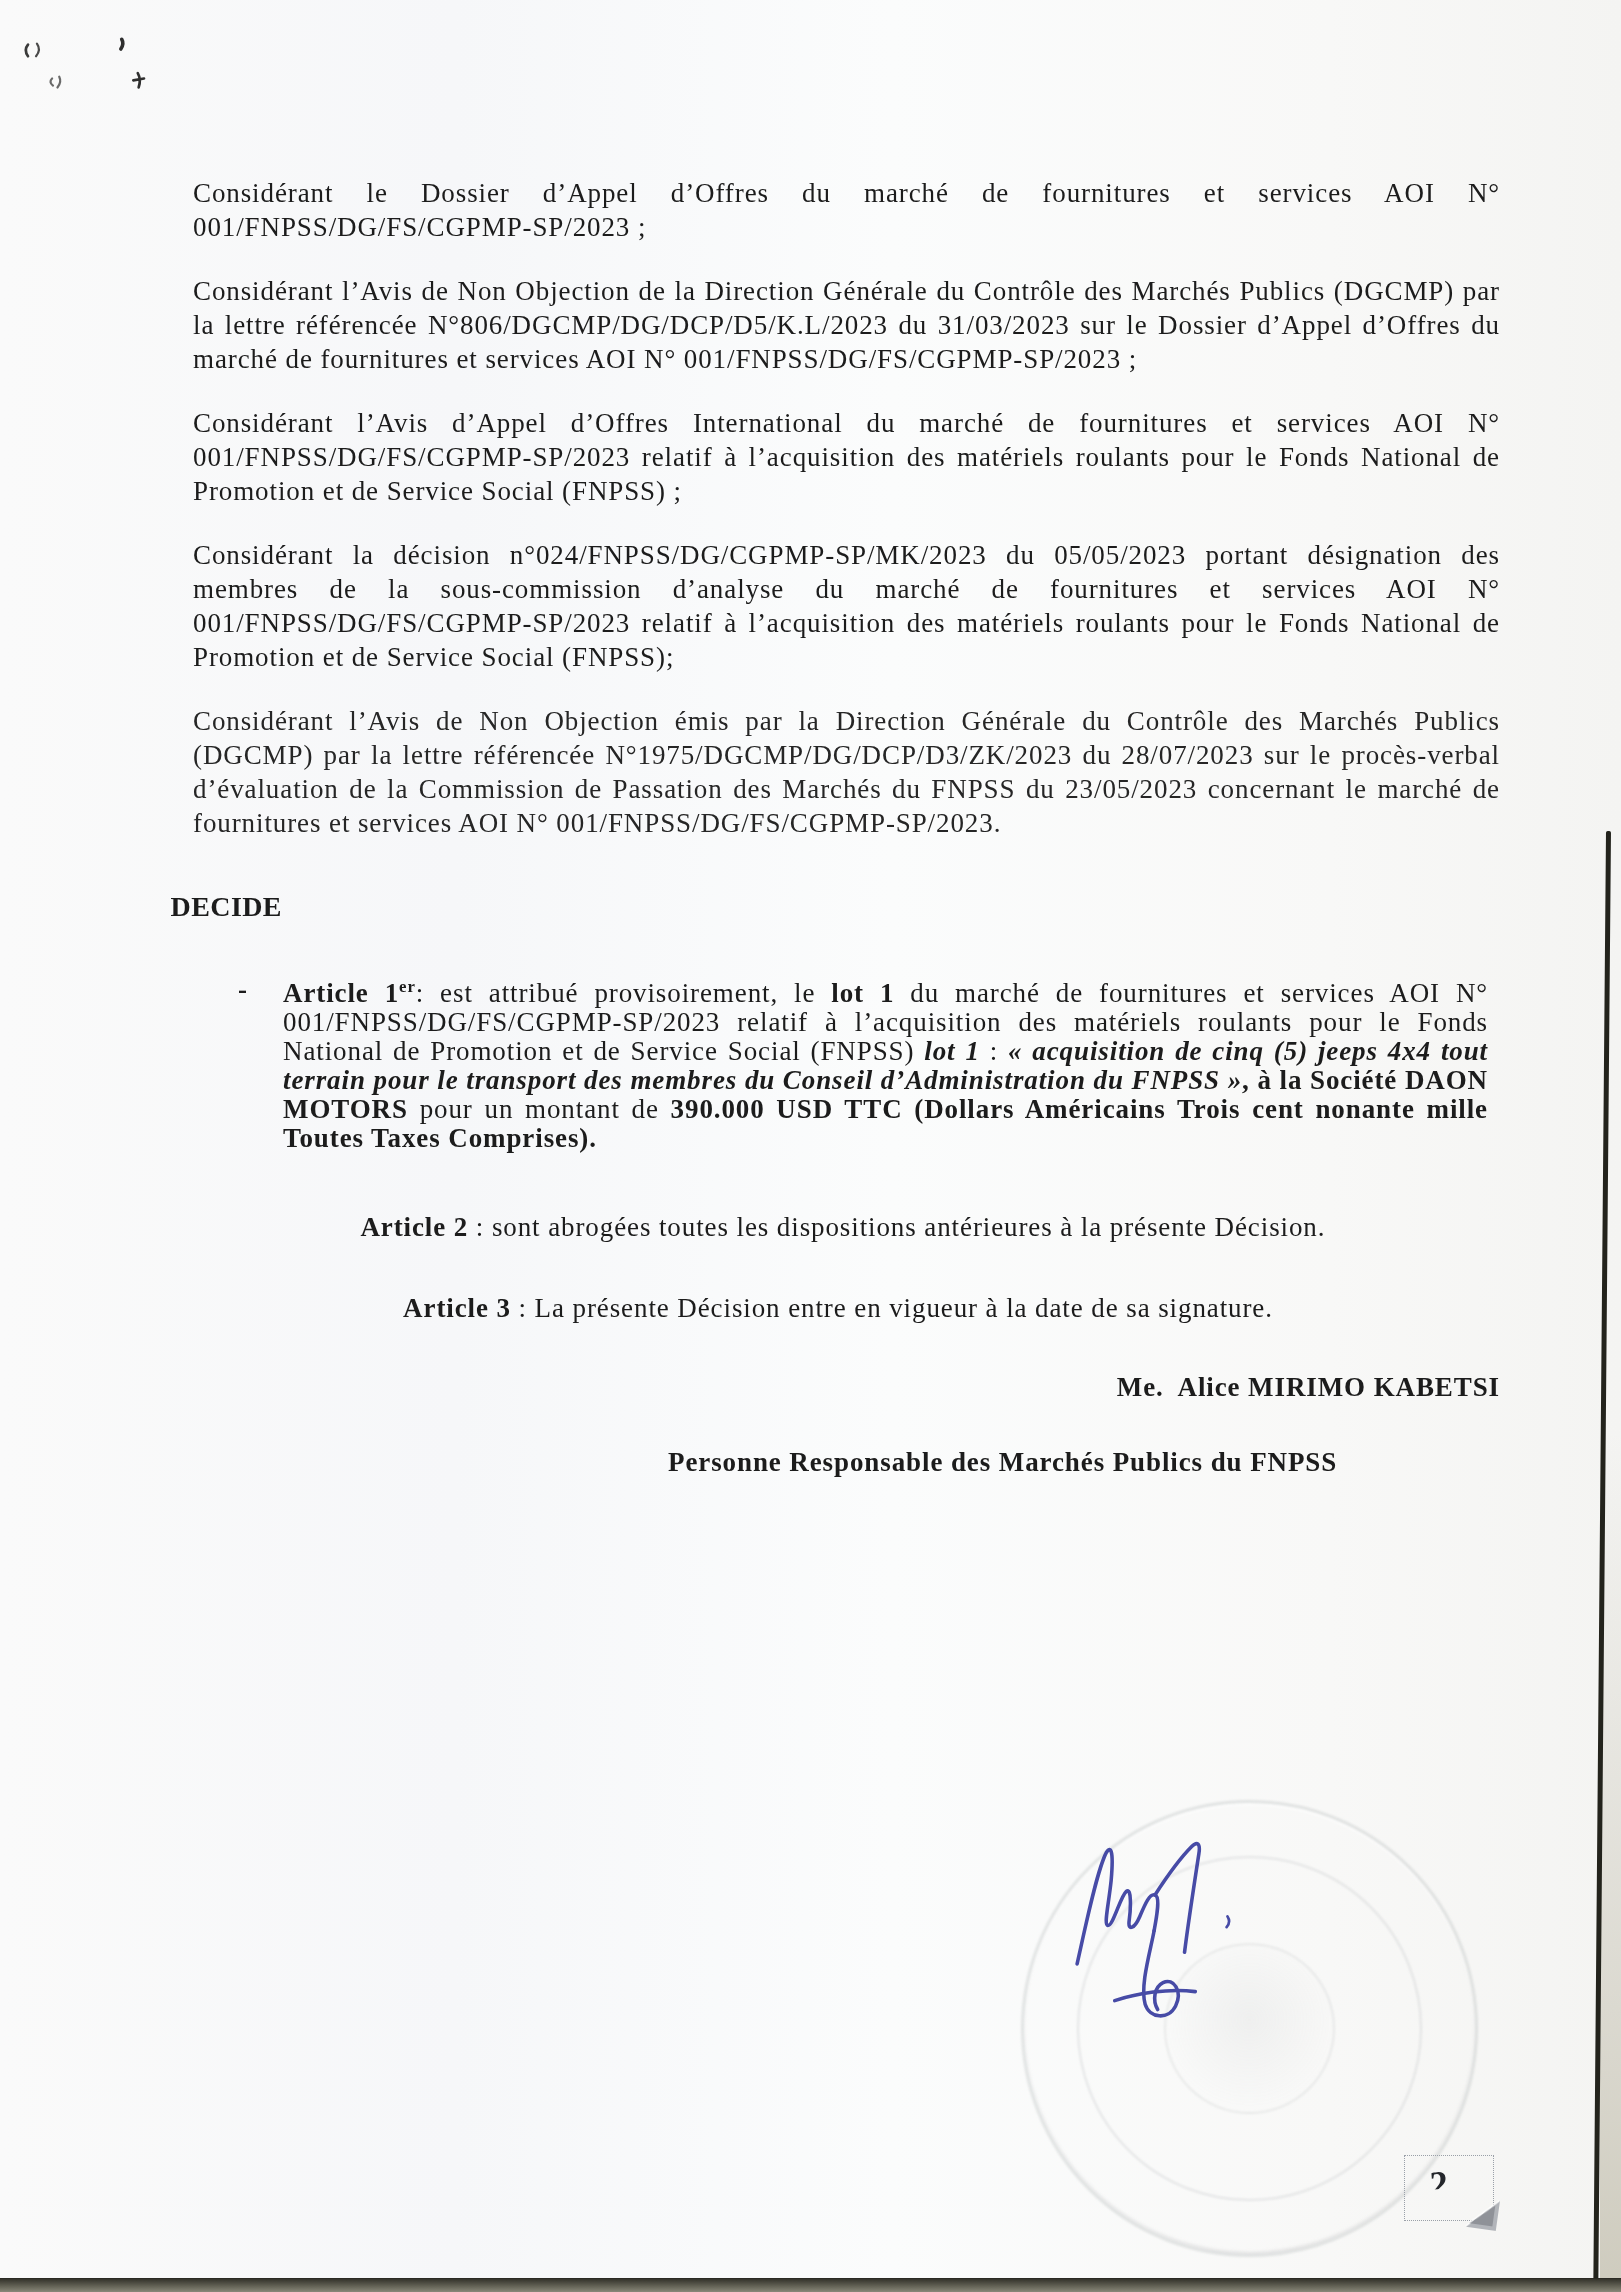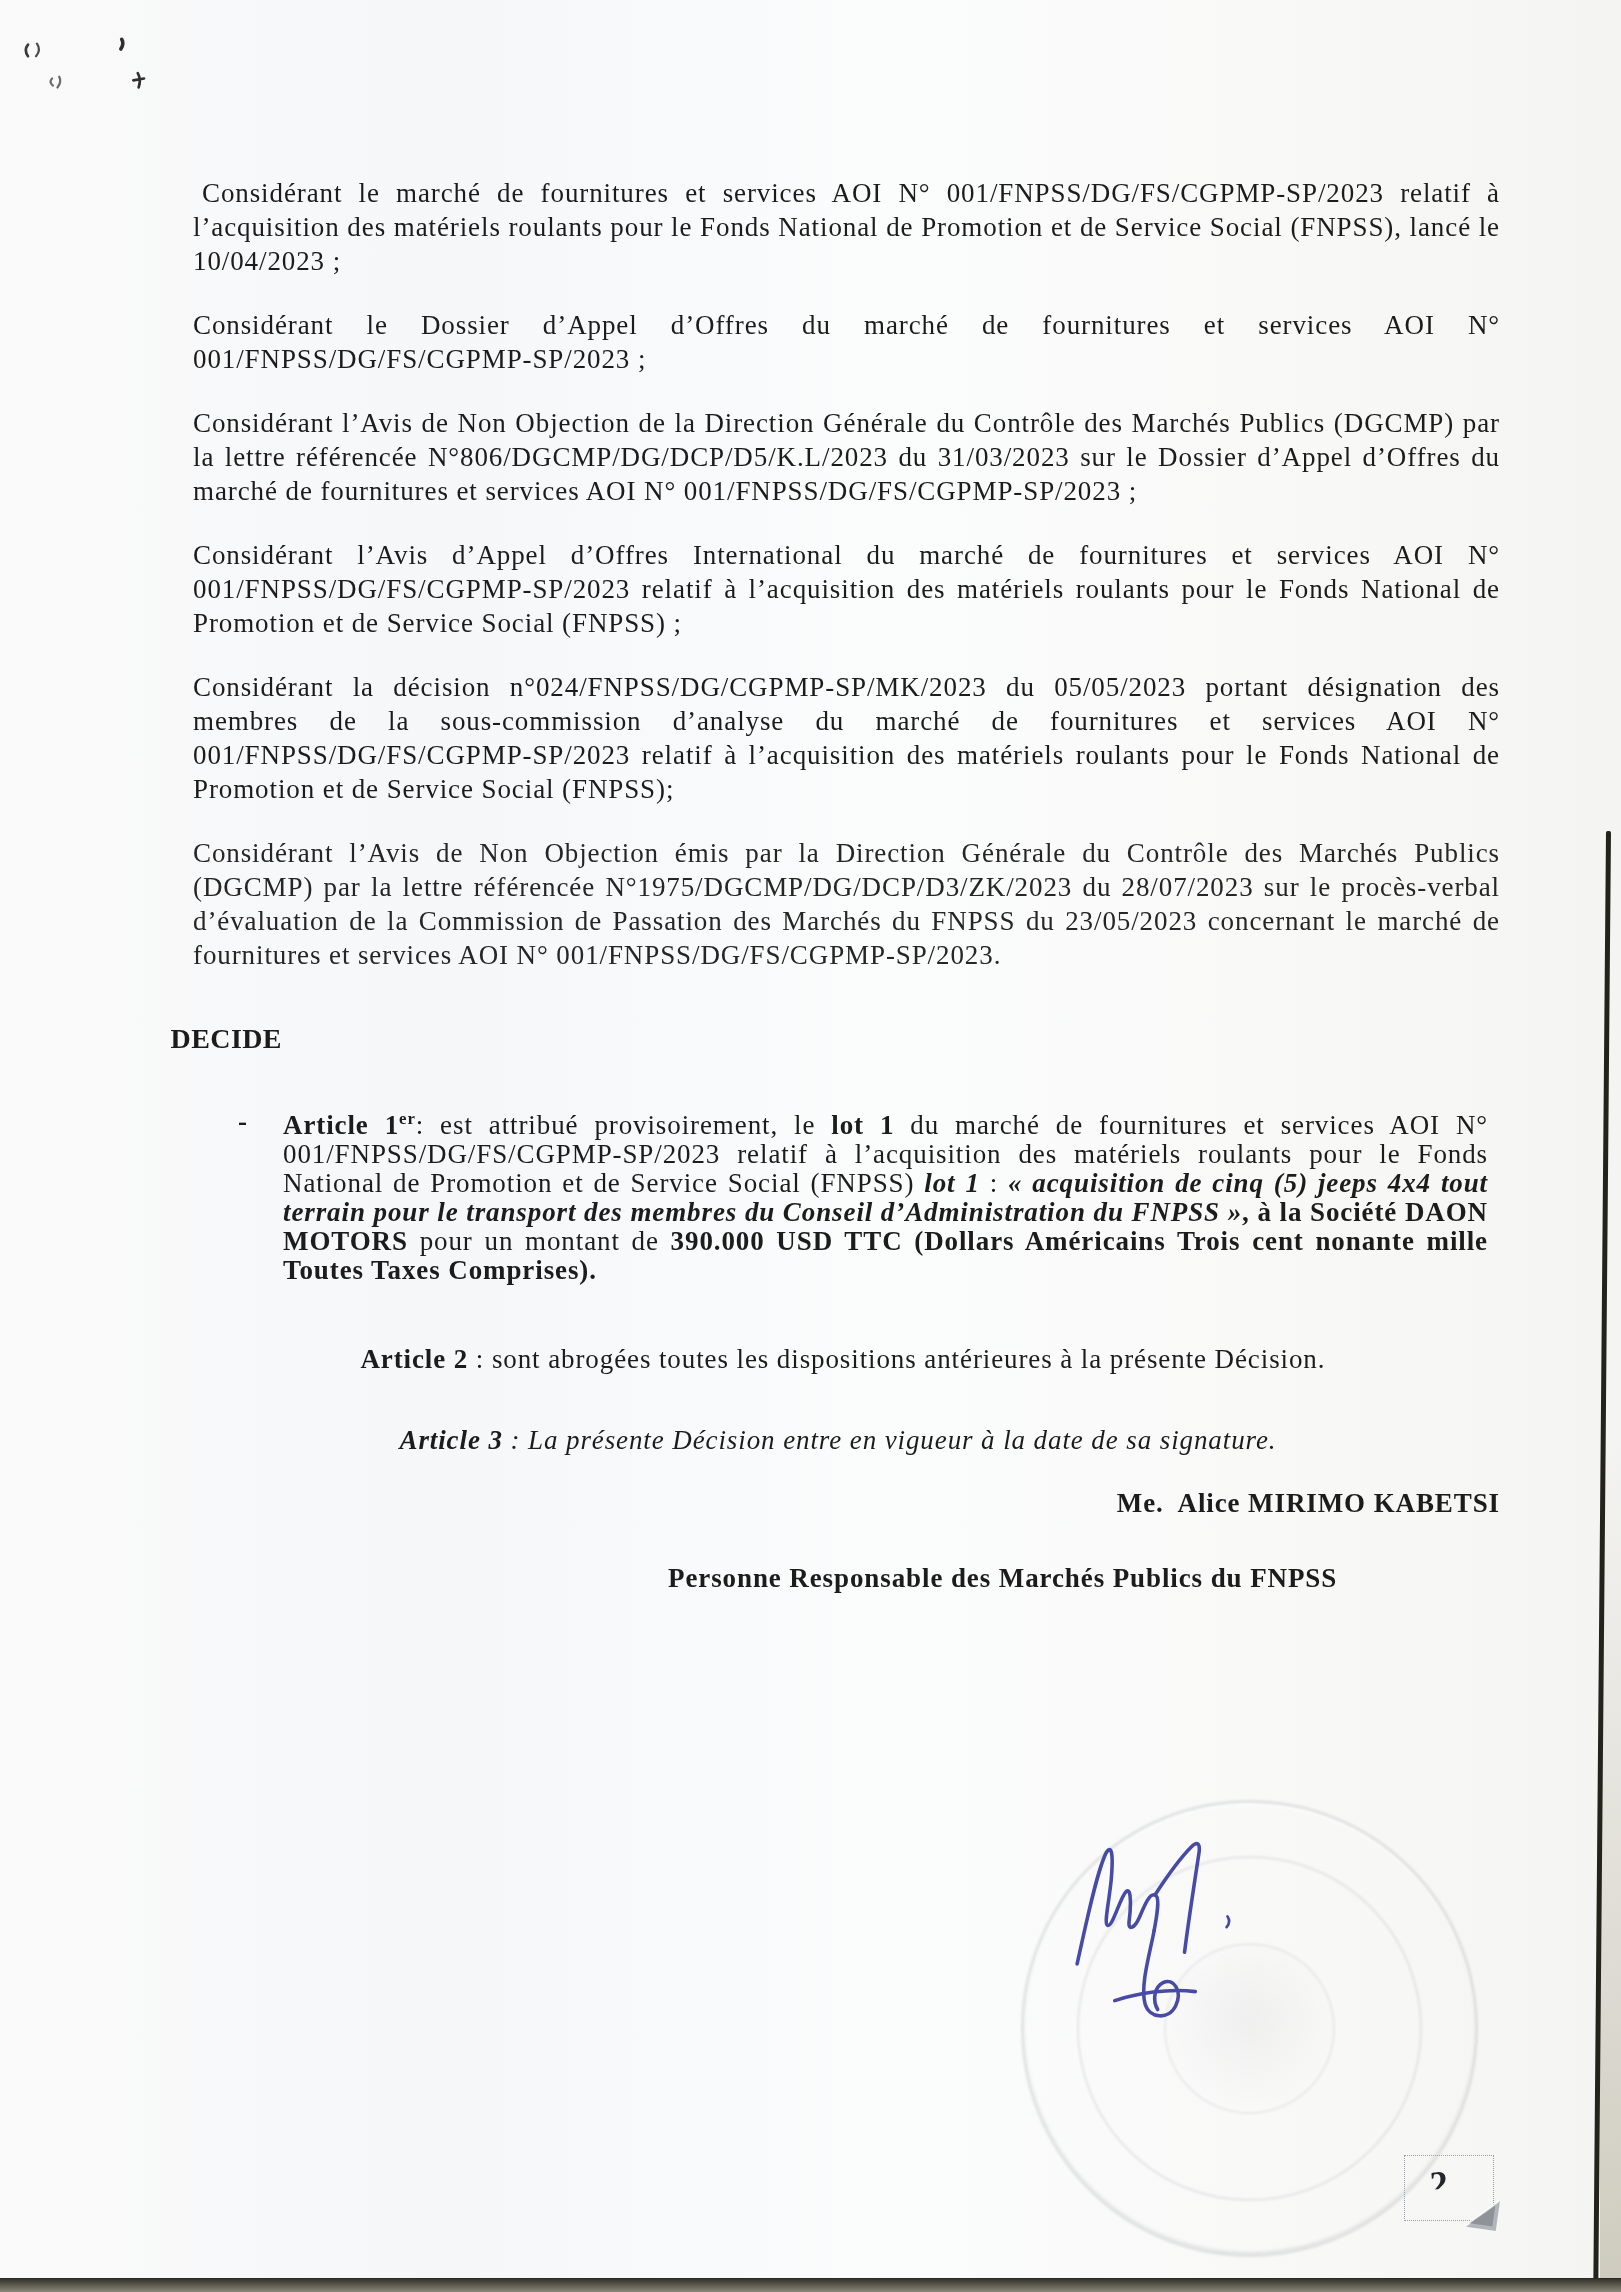--- a/index.html
+++ b/index.html
@@ -25,21 +25,21 @@
   p.considerant.blurred{filter:blur(0.5px);color:#262626;}
   .decide{
     font-weight:bold;font-size:28px;
     margin:50px 0 48px -22.4px;
     text-align:left;letter-spacing:0.4px;
   }
   .article1-row{display:flex;margin:0 0 57px 45px;}
   .article1-marker{flex:0 0 45px;font-weight:bold;}
   .article1-text{width:1205px;line-height:29px;}
   .article-line{text-align:center;margin:0 0 47px -7.2px;}
-  .article-line.art3{margin-left:-17px;margin-bottom:29px;font-style:italic;}
+  .article-line.art3{margin-left:-17px;margin-bottom:45px;}
   .seg-b{font-weight:bold;}
   .seg-i{font-style:italic;}
   sup{font-size:0.62em;}
   .sig-name{
     font-weight:bold;text-align:right;
     margin:0 0 41px 730px;white-space:pre-wrap;
   }
   .sig-title{
     font-weight:bold;text-align:left;
     margin:0 0 0 475px;white-space:pre-wrap;
@@ -100,21 +100,20 @@
 
   <svg class="scan-specks" width="197" height="116" viewBox="0 0 220 130" aria-hidden="true">
     <path d="M31,50 q-5,6 0,13" fill="none" stroke="#3a3a3a" stroke-width="3" stroke-linecap="round"></path>
     <path d="M41,49 q5,7 -1,14" fill="none" stroke="#4a4a4a" stroke-width="2.5" stroke-linecap="round"></path>
     <path d="M136,44 q3,5 -1,11" fill="none" stroke="#2e2e2e" stroke-width="4" stroke-linecap="round"></path>
     <path d="M58,88 q-4,4 1,8 M66,86 q3,6 -2,12" fill="none" stroke="#6a6a6a" stroke-width="2.5" stroke-linecap="round"></path>
     <path d="M154,82 q4,7 1,16 M149,90 l12,-2" fill="none" stroke="#2f2f2f" stroke-width="3" stroke-linecap="round"></path>
   </svg>
 
   <div class="content">
-    <p class="considerant first">Considérant le marché de fournitures et services AOI N° 001/FNPSS/DG/FS/CGPMP-SP/2023 relatif à l’acquisition des matériels roulants pour le Fonds National de Promotion et de Service Social (FNPSS), lancé le 10/04/2023 ;</p>
     <p class="considerant">Considérant le Dossier d’Appel d’Offres du marché de fournitures et services AOI N° 001/FNPSS/DG/FS/CGPMP-SP/2023 ;</p>
     <p class="considerant">Considérant l’Avis de Non Objection de la Direction Générale du Contrôle des Marchés Publics (DGCMP) par la lettre référencée N°806/DGCMP/DG/DCP/D5/K.L/2023 du 31/03/2023 sur le Dossier d’Appel d’Offres du marché de fournitures et services AOI N° 001/FNPSS/DG/FS/CGPMP-SP/2023 ;</p>
     <p class="considerant">Considérant l’Avis d’Appel d’Offres International du marché de fournitures et services AOI N° 001/FNPSS/DG/FS/CGPMP-SP/2023 relatif à l’acquisition des matériels roulants pour le Fonds National de Promotion et de Service Social (FNPSS) ;</p>
     <p class="considerant">Considérant la décision n°024/FNPSS/DG/CGPMP-SP/MK/2023 du 05/05/2023 portant désignation des membres de la sous-commission d’analyse du marché de fournitures et services AOI N° 001/FNPSS/DG/FS/CGPMP-SP/2023 relatif à l’acquisition des matériels roulants pour le Fonds National de Promotion et de Service Social (FNPSS);</p>
     <p class="considerant blurred">Considérant l’Avis de Non Objection émis par la Direction Générale du Contrôle des Marchés Publics (DGCMP) par la lettre référencée N°1975/DGCMP/DG/DCP/D3/ZK/2023 du 28/07/2023 sur le procès-verbal d’évaluation de la Commission de Passation des Marchés du FNPSS du 23/05/2023 concernant le marché de fournitures et services AOI N° 001/FNPSS/DG/FS/CGPMP-SP/2023.</p>
 
     <div class="decide">DECIDE</div>
 
     <div class="article1-row">
       <span class="article1-marker">-</span>

